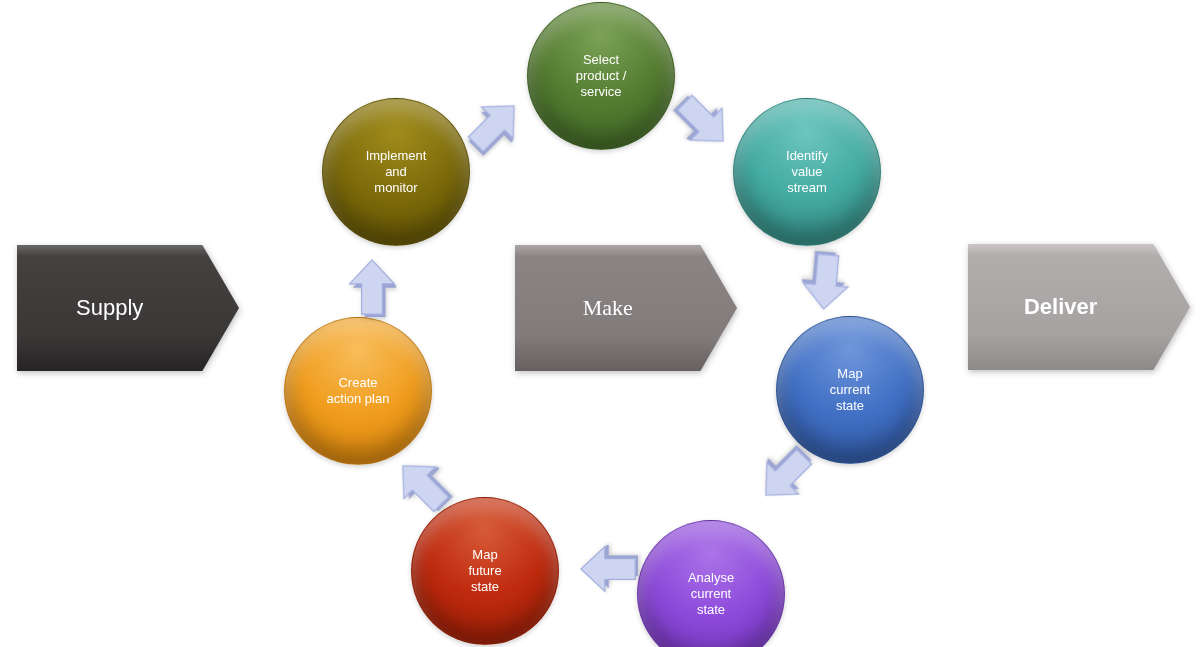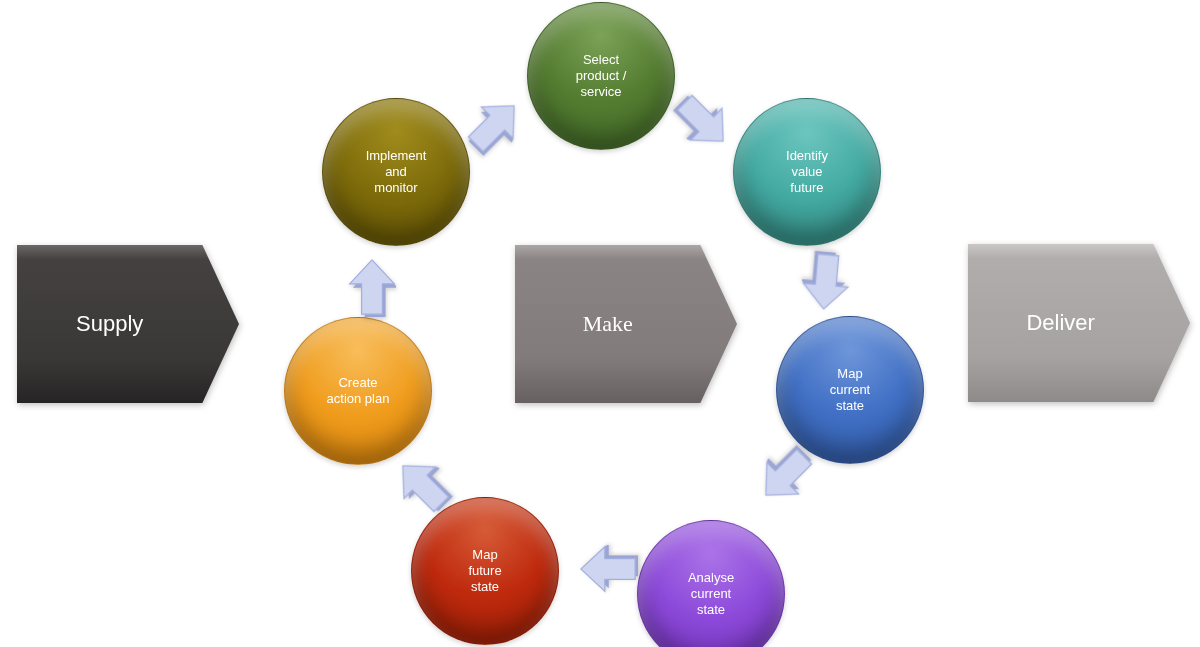--- a/index.html
+++ b/index.html
@@ -54,41 +54,41 @@
   .a3 { left: 802px; top: 252px; transform: rotate(185deg); }
   .a4 { left: 761px; top: 446px; transform: rotate(225deg); }
   .a5 { left: 584px; top: 539px; transform: rotate(270deg); }
   .a6 { left: 398px; top: 455px; transform: rotate(315deg); }
   .a7 { left: 348px; top: 257px; transform: rotate(0deg);   }
 
   
   .chevron-wrap {
     position: absolute;
     width: 222px;
-    height: 158px;
+    height: 126px;
     filter: drop-shadow(1px 2px 3px rgba(0,0,0,.25));
   }
   .chevron {
     width: 100%;
     height: 100%;
     clip-path: polygon(0 0, 83.5% 0, 100% 50%, 83.5% 100%, 0 100%);
     display: flex;
     align-items: center;
     justify-content: center;
     padding-right: 16.5%;
     box-sizing: border-box;
     color: #ffffff;
     font-size: 22px;
   }
   .ch-supply  { left:  17px; top: 245px; }
   .ch-make    { left: 515px; top: 245px; }
   .ch-deliver { left: 968px; top: 244px; }
   .ch-supply  .chevron { background: linear-gradient(180deg, #6b6767 0%, #454141 9%, #3a3737 72%, #262424 100%); }
   .ch-make    .chevron { background: linear-gradient(180deg, #aca6a6 0%, #8b8484 9%, #827b7b 72%, #676060 100%); font-family: Liberation Serif, serif; }
-  .ch-deliver .chevron { background: linear-gradient(180deg, #cbc7c7 0%, #b1adad 9%, #a6a2a2 72%, #8e8a8a 100%); }
+  .ch-deliver .chevron { background: linear-gradient(180deg, #cbc7c7 0%, #b1adad 9%, #a6a2a2 72%, #8e8a8a 100%); font-weight: bold; }
 </style>
 </head>
 <body>
 
 <div class="canvas">
 
   <div class="chevron-wrap ch-supply">
     <div class="chevron">
       <span>Supply</span>
     </div>
@@ -105,21 +105,21 @@
   </div>
 
   <div class="circle c-select">
     <span>Select
 product /
 service</span>
   </div>
   <div class="circle c-identify">
     <span>Identify
 value
-future</span>
+stream</span>
   </div>
   <div class="circle c-mapcur">
     <span>Map
 current
 state</span>
   </div>
   <div class="circle c-analyse">
     <span>Analyse
 current
 state</span>

